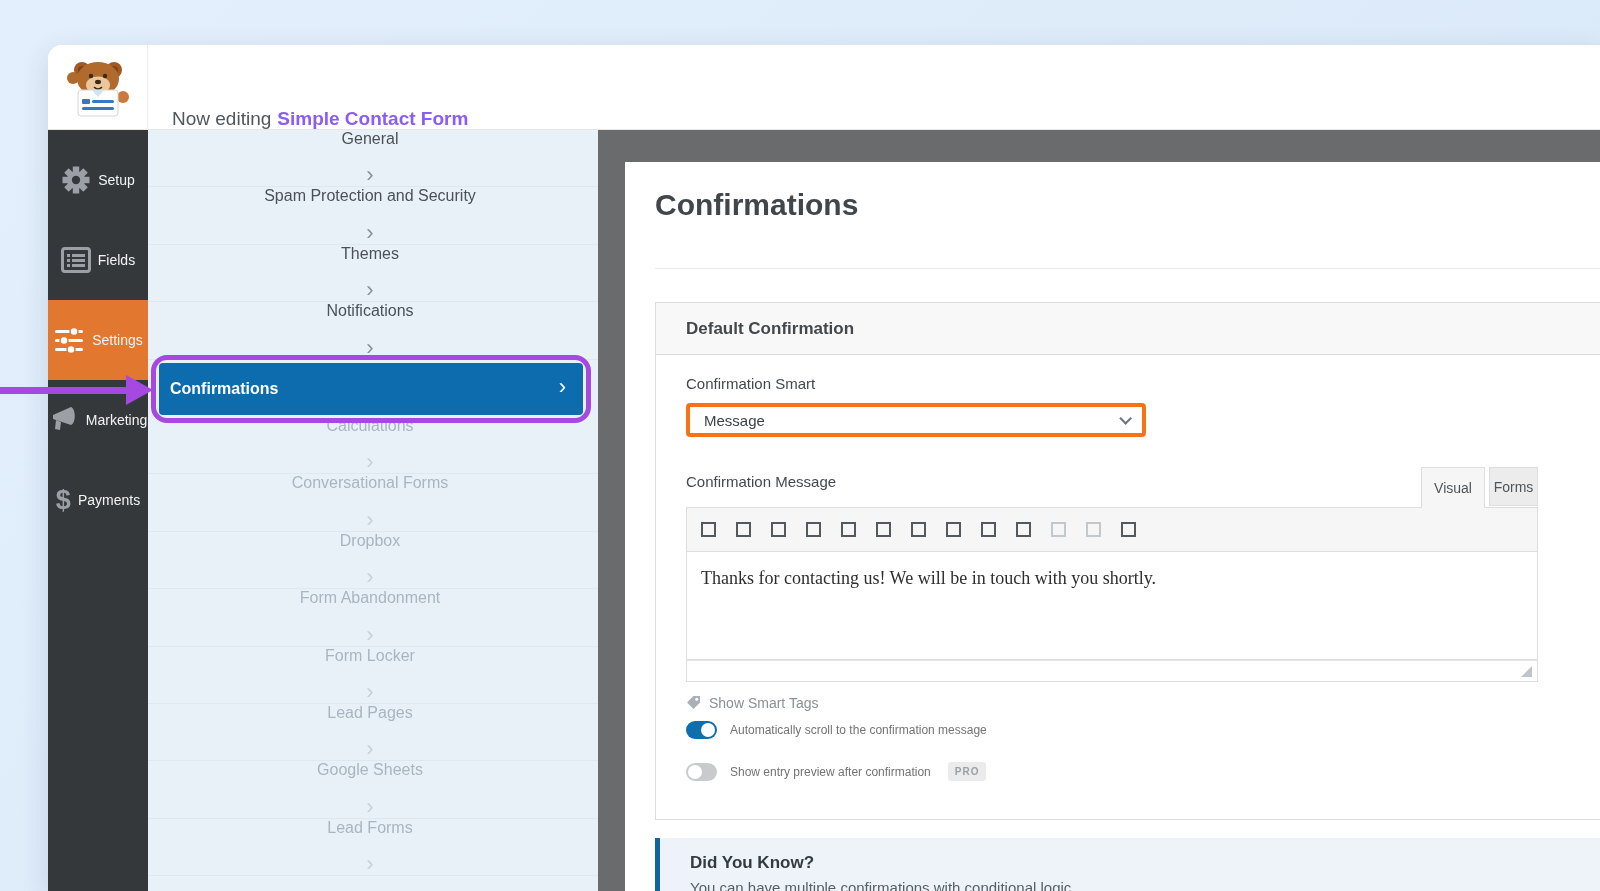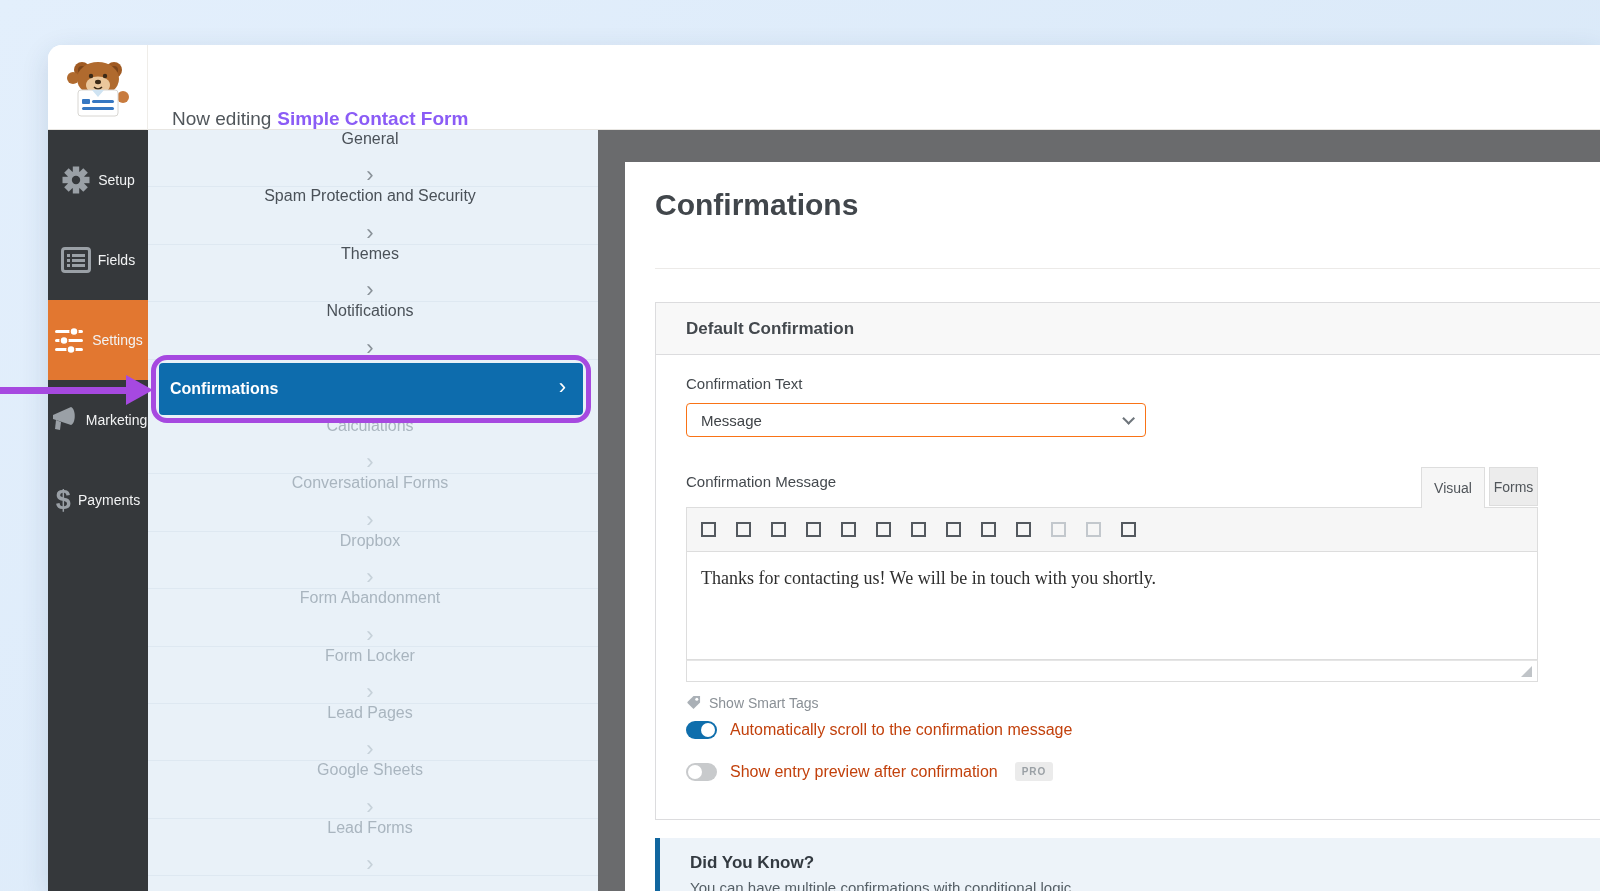--- a/index.html
+++ b/index.html
@@ -52,21 +52,21 @@
   .title-divider { position:absolute; left:30px; right:0; top:106px; height:1px; background:#eceae8; }
 
   .section { position:absolute; left:30px; right:-2px; top:140px; height:518px; border:1px solid #dcdcde; background:#fff; }
   .section-hdr { height:52px; background:#f8f8f8; border-bottom:1px solid #dcdcde; display:flex; align-items:center; padding-left:30px; font-size:17px; font-weight:bold; color:#43484d; }
   .section-body { position:relative; height:466px; }
 
   .field-label { position:absolute; left:30px; font-size:15px; color:#44494e; }
   .lbl-type { top:20px; }
   .select {
     position:absolute; left:30px; top:48px; width:460px; height:34px;
-    background:#fff; border:1px solid #f97316; border-radius:4px;
+    background:#fff; border:4px solid #f97316; border-radius:4px;
     display:flex; align-items:center; padding:0 14px; font-size:15px; color:#3f4347; cursor:pointer;
   }
   .select .sel-caret { margin-left:auto; width:9px; height:9px; border-right:2px solid #6e757b; border-bottom:2px solid #6e757b; transform:rotate(45deg) translateY(-3px); }
 
   .lbl-msg { top:118px; }
 
   .tab { position:absolute; height:39px; display:flex; align-items:center; justify-content:center; font-size:14px; color:#50555a; cursor:pointer; }
   .tab-visual { right:116px; top:112px; width:64px; height:41px; background:#f6f6f6; border:1px solid #dddddd; border-bottom:none; z-index:2; }
   .tab-text { right:63px; top:112px; width:49px; background:#ececec; border:1px solid #dddddd; }
 
@@ -81,21 +81,21 @@
   .smart-tags { position:absolute; left:30px; top:340px; display:flex; gap:8px; cursor:pointer; }
   .smart-tags span { font-size:14px; color:#8a9096; }
 
   .toggle-row { position:absolute; left:30px; display:flex; align-items:center; gap:13px; cursor:pointer; }
   .tr1 { top:366px; } .tr2 { top:407px; }
   .track { width:31px; height:18px; border-radius:10px; position:relative; flex:none; }
   .track.on { background:#0f6eac; }
   .track.off { background:#c8cacc; }
   .knob { position:absolute; top:2px; width:14px; height:14px; border-radius:50%; background:#fff; }
   .track.on .knob { right:2px; } .track.off .knob { left:2px; }
-  .toggle-label { font-size:16px; color:#c2410c; }
+  .toggle-label { font-size:12px; color:#737373; }
   .pro-badge { background:#ebebeb; border-radius:3px; color:#9aa0a5; font-size:10px; font-weight:bold; letter-spacing:1px; padding:4px 7px; margin-left:4px; }
 
   .dyk { position:absolute; left:30px; right:-2px; top:676px; height:200px; background:#edf3f9; border-left:5px solid #11669f; padding:15px 0 0 30px; }
   .dyk-title { font-size:17px; font-weight:bold; color:#333a41; }
   .dyk-body { font-size:15px; color:#555f66; margin-top:6px; }
 
   
   .arrow-line { position:absolute; left:0; top:387px; width:128px; height:7px; background:#a649e0; z-index:20; }
   .arrow-head { position:absolute; left:126px; top:375px; width:0; height:0; border-top:15px solid transparent; border-bottom:15px solid transparent; border-left:27px solid #a649e0; z-index:20; }
 </style>
@@ -244,21 +244,21 @@
   <div class="overlay">
     <div class="panel">
 
       <div class="page-title">Confirmations</div>
       <div class="title-divider"></div>
 
       <div class="section">
         <div class="section-hdr">Default Confirmation</div>
         <div class="section-body">
 
-          <div class="field-label lbl-type">Confirmation Text</div>
+          <div class="field-label lbl-type">Confirmation Smart</div>
           <div class="select">
             <span>Message</span>
             <span class="sel-caret"></span>
           </div>
 
           <div class="field-label lbl-msg">Confirmation Message</div>
 
           <div class="tab tab-visual">Visual</div>
           <div class="tab tab-text">Forms</div>
 

